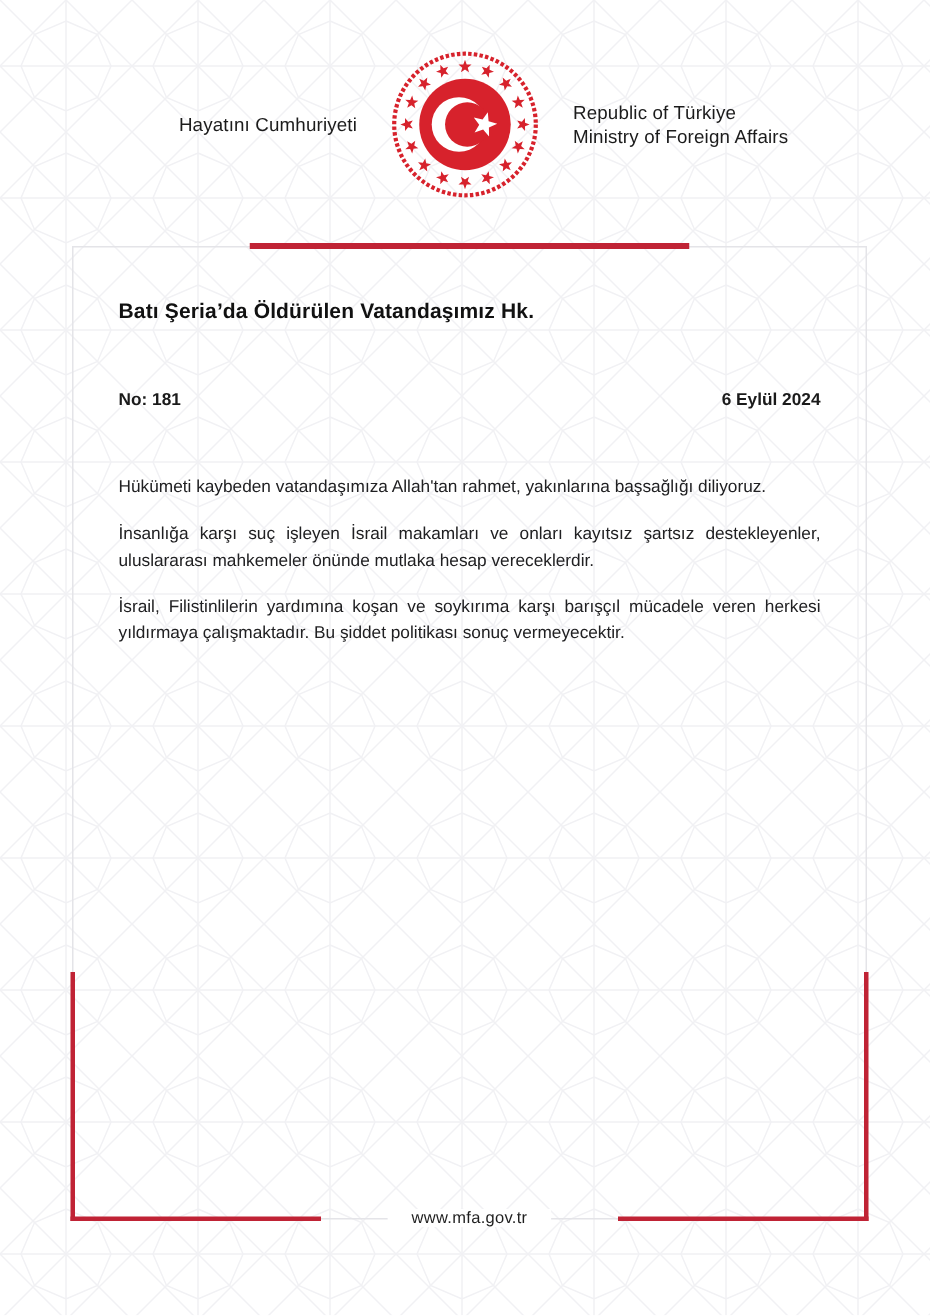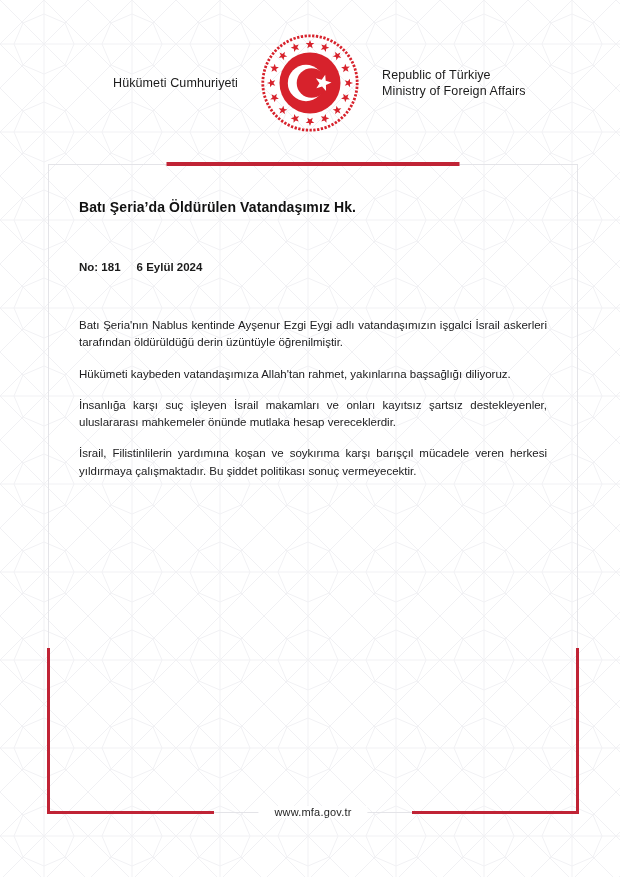--- a/index.html
+++ b/index.html
@@ -100,21 +100,21 @@
     margin-top: 34px;
     text-align: left;
     font-size: 14px;
     font-weight: bold;
     color: #111111;
     letter-spacing: 0.1px;
   }
   .meta-row {
     margin-top: 46px;
     display: flex;
-    justify-content: flex-start;
+    justify-content: space-between;
     font-size: 11.5px;
     font-weight: bold;
     color: #1a1a1a;
     gap: 16px;
   }
   .paragraphs { margin-top: 44px; }
   .paragraphs p {
     font-size: 11.5px;
     line-height: 1.5;
     text-align: justify;
@@ -138,21 +138,21 @@
         </g>
       </pattern>
     </defs>
     <rect width="620" height="877" fill="url(#geo)"></rect>
   </svg>
 
   <div class="content-layer">
 
     <div class="header">
       <div class="org-name tr">
-        <div>Hükümeti Cumhuriyeti</div>
+        <div>Hayatını Cumhuriyeti</div>
       </div>
 
       <svg class="emblem-svg" viewBox="0 0 100 100" aria-hidden="true">
         <defs>
           <path id="st" d="M0,-4.6 L1.12,-1.54 L4.37,-1.42 L1.81,0.59 L2.7,3.72 L0,1.9 L-2.7,3.72 L-1.81,0.59 L-4.37,-1.42 L-1.12,-1.54 Z"></path>
         </defs>
         <circle cx="50" cy="50" r="47.2" fill="none" stroke="#d7222c" stroke-width="2.8" stroke-dasharray="2.3 1.5"></circle>
         <g fill="#d7222c">
           <use href="#st" transform="rotate(0,50,50) translate(50,11.5)"></use>
           <use href="#st" transform="rotate(22.5,50,50) translate(50,11.5)"></use>
@@ -194,21 +194,20 @@
 
       <div class="doc-body">
         <h1 class="doc-title">Batı Şeria’da Öldürülen Vatandaşımız Hk.</h1>
 
         <div class="meta-row">
           <span>No: 181</span>
           <span>6 Eylül 2024</span>
         </div>
 
         <div class="paragraphs">
-          <p>Batı Şeria'nın Nablus kentinde Ayşenur Ezgi Eygi adlı vatandaşımızın işgalci İsrail askerleri tarafından öldürüldüğü derin üzüntüyle öğrenilmiştir.</p>
           <p>Hükümeti kaybeden vatandaşımıza Allah'tan rahmet, yakınlarına başsağlığı diliyoruz.</p>
           <p>İnsanlığa karşı suç işleyen İsrail makamları ve onları kayıtsız şartsız destekleyenler, uluslararası mahkemeler önünde mutlaka hesap vereceklerdir.</p>
           <p>İsrail, Filistinlilerin yardımına koşan ve soykırıma karşı barışçıl mücadele veren herkesi yıldırmaya çalışmaktadır. Bu şiddet politikası sonuç vermeyecektir.</p>
         </div>
       </div>
 
       <div class="footer-label">www.mfa.gov.tr</div>
     </div>
 
   </div>

